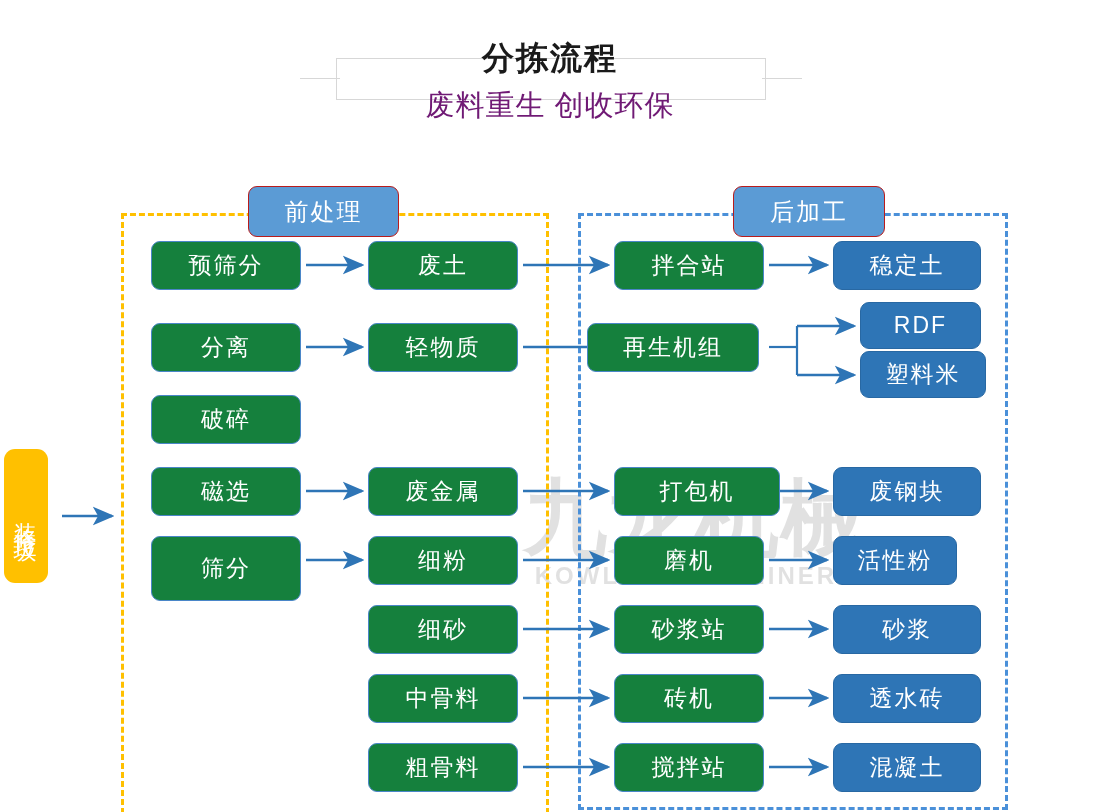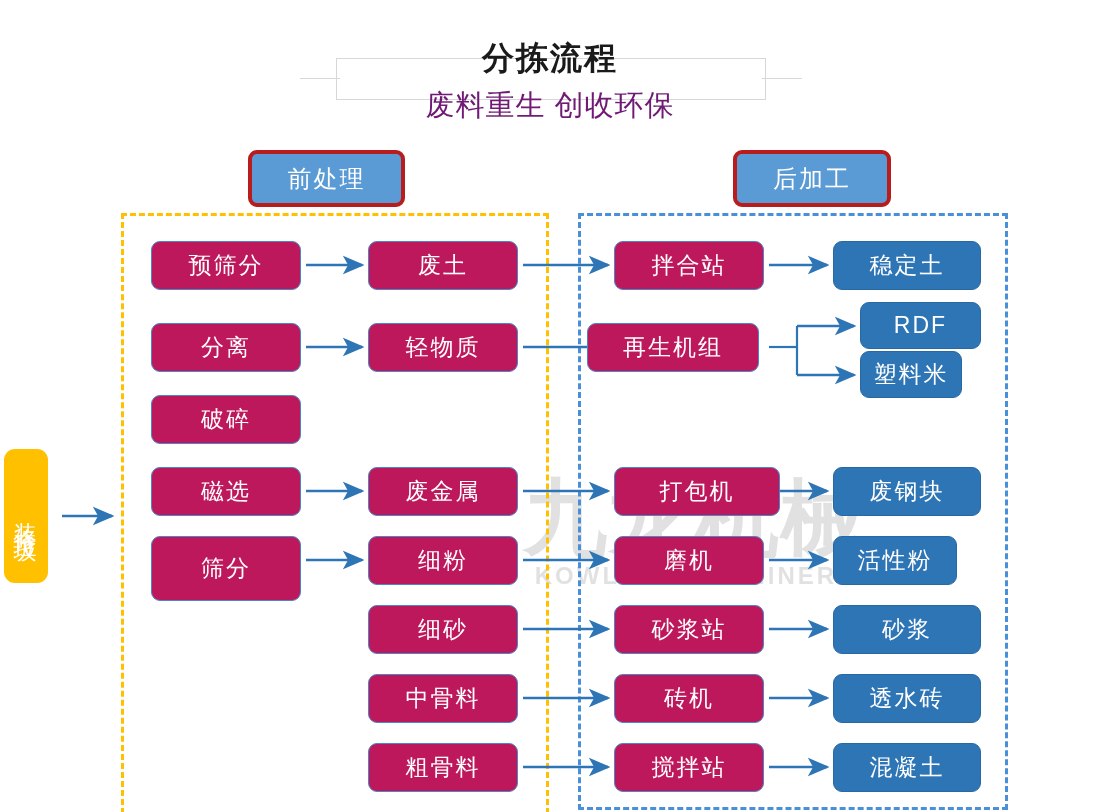--- a/index.html
+++ b/index.html
@@ -69,41 +69,42 @@
     left:121px;top:213px;width:428px;height:610px;
     border:3px dashed #FFC000;
   }
   .zone.post{
     left:578px;top:213px;width:430px;height:597px;
     border:3px dashed #4A90D9;
   }
 
   .zone-header{
     position:absolute;height:49px;
-    background:#5B9BD5;border:4px solid #b91c1c;border-radius:9px;
+    background:#5B9BD5;border:1px solid #b91c1c;border-radius:9px;
     color:#ffffff;font-size:24px;
     display:flex;align-items:center;justify-content:center;
     letter-spacing:2px;
     z-index:5;
+    margin-top:36px;
   }
   .zone-header.pre{left:248px;top:150px;width:149px;}
   .zone-header.post{left:733px;top:150px;width:150px;}
 
   
   .node{
     position:absolute;
     border-radius:9px;
     display:flex;align-items:center;justify-content:center;
     color:#ffffff;
     font-size:23px;letter-spacing:2px;
     box-sizing:border-box;
     z-index:6;
     white-space:nowrap;
   }
-  .node.mid{background:#be185d;border:1px solid #4A86C8;}
+  .node.mid{background:#15803d;border:1px solid #4A86C8;}
   .node.dark{background:#2E75B6;border:1px solid #2868A3;}
   .node.input{
     background:#FFC000;border:none;border-radius:11px;
     writing-mode:vertical-rl;text-orientation:upright;
     letter-spacing:6px;font-size:23px;
     z-index:6;
   }
 
   
   svg.links{
@@ -191,21 +192,21 @@
       <div class="node mid" style="left: 368px; top: 743px; width: 150px; height: 49px;">粗骨料</div>
       <div class="node mid" style="left: 614px; top: 241px; width: 150px; height: 49px;">拌合站</div>
       <div class="node mid" style="left: 587px; top: 323px; width: 172px; height: 49px;">再生机组</div>
       <div class="node mid" style="left: 614px; top: 467px; width: 166px; height: 49px;">打包机</div>
       <div class="node mid" style="left: 614px; top: 536px; width: 150px; height: 49px;">磨机</div>
       <div class="node mid" style="left: 614px; top: 605px; width: 150px; height: 49px;">砂浆站</div>
       <div class="node mid" style="left: 614px; top: 674px; width: 150px; height: 49px;">砖机</div>
       <div class="node mid" style="left: 614px; top: 743px; width: 150px; height: 49px;">搅拌站</div>
       <div class="node dark" style="left: 833px; top: 241px; width: 148px; height: 49px;">稳定土</div>
       <div class="node dark" style="left: 860px; top: 302px; width: 121px; height: 47px;">RDF</div>
-      <div class="node dark" style="left: 860px; top: 351px; width: 102px; height: 47px;">塑料米</div>
+      <div class="node dark" style="left: 860px; top: 351px; width: 126px; height: 47px;">塑料米</div>
       <div class="node dark" style="left: 833px; top: 467px; width: 148px; height: 49px;">废钢块</div>
       <div class="node dark" style="left: 833px; top: 536px; width: 124px; height: 49px;">活性粉</div>
       <div class="node dark" style="left: 833px; top: 605px; width: 148px; height: 49px;">砂浆</div>
       <div class="node dark" style="left: 833px; top: 674px; width: 148px; height: 49px;">透水砖</div>
       <div class="node dark" style="left: 833px; top: 743px; width: 148px; height: 49px;">混凝土</div>
     </div>
 
 </div>
 
 </body></html>

